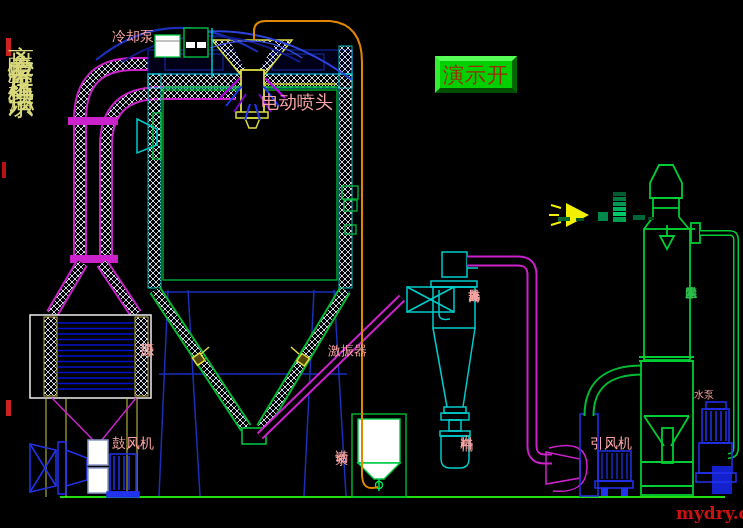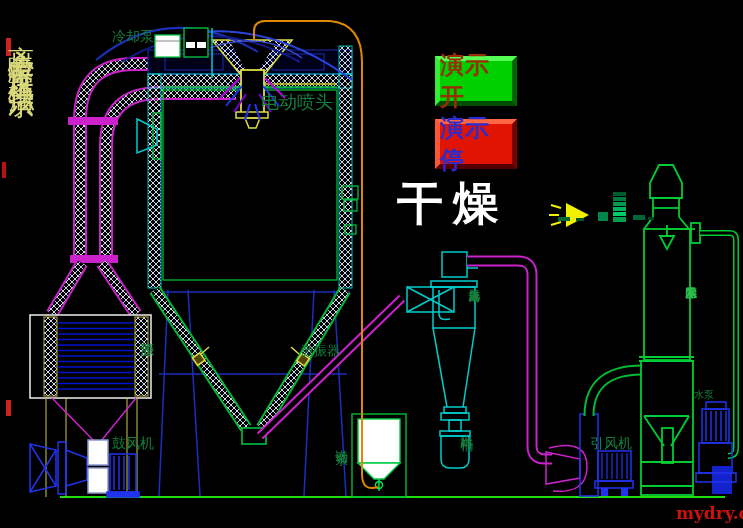--- a/index.html
+++ b/index.html
@@ -1,30 +1,30 @@
 <!DOCTYPE html>
 <html><head>
 <meta charset="utf-8">
 <style>
   html,body{margin:0;padding:0;background:#000;}
   #stage{position:relative;width:743px;height:528px;background:#000;overflow:hidden;
          font-family:"DejaVu Sans",sans-serif;}
   #diagram{position:absolute;left:0;top:0;}
-  .lbl{position:absolute;color:#15803d;font-size:13px;line-height:1.1;white-space:nowrap;
+  .lbl{position:absolute;color:#fca5a5;font-size:13px;line-height:1.1;white-space:nowrap;
        font-family:Liberation Sans, sans-serif;}
   .vert{writing-mode:vertical-rl;text-orientation:upright;letter-spacing:2px;}
   .title{left:7px;top:24px;font-size:26px;color:#d9d97b;letter-spacing:5px;
          writing-mode:vertical-rl;text-orientation:upright;font-family:"DejaVu Serif",serif;}
   .drying{left:397px;top:178px;font-size:46px;font-weight:bold;color:#ffffff;
           letter-spacing:10px;font-family:"DejaVu Serif",serif;}
   .watermark{left:676px;top:504px;font-size:17px;font-weight:bold;color:#cc1111;
              font-family:"DejaVu Serif",serif;}
-  .btn{position:absolute;left:435px;width:82px;height:50px;box-sizing:border-box;
+  .btn{position:absolute;left:435px;width:82px;height:37px;box-sizing:border-box;
        display:flex;align-items:center;justify-content:center;cursor:pointer;
-       font-family:"DejaVu Serif",serif;font-size:24px;font-weight:bold;letter-spacing:1px;
+       font-family:"DejaVu Serif",serif;font-size:21px;font-weight:normal;letter-spacing:1px;
        border:5px solid;}
   .btn-start{top:56px;background:#00cf00;color:#9b2b00;
              border-color:#55ff55 #006600 #004d00 #33ee33;}
   .btn-stop{top:119px;background:#e01400;color:#2b2bd0;
             border-color:#ff6644 #770000 #550000 #ff5533;}
 </style>
 </head>
 <body>
 
 <div id="stage">
@@ -310,28 +310,26 @@
       <rect x="633" y="215" width="12" height="5" fill="#00663a"></rect>
       <rect x="648" y="217" width="6" height="3" fill="#004422"></rect>
     </g>
   </svg>
 
   <div class="lbl title">离心喷雾干燥机模拟演示</div>
 
   <div class="lbl" style="left:112px;top:29px;font-size:14px">冷却泵</div>
   <div class="lbl" style="left:261px;top:93px;font-size:18px">电动喷头</div>
   <div class="lbl vert" style="left:139px;top:330px;font-size:14px">热源</div>
-  <div class="lbl" style="left:301px;top:344px;font-size:13px">激振器</div>
+  <div class="lbl" style="left:328px;top:344px;font-size:13px">激振器</div>
   <div class="lbl" style="left:112px;top:436px;font-size:14px">鼓风机</div>
   <div class="lbl vert" style="left:334px;top:439px;font-size:13px">诺动泵</div>
   <div class="lbl vert" style="left:459px;top:424px;font-size:13px">出料桶</div>
   <div class="lbl vert" style="left:467px;top:280px;font-size:12px;letter-spacing:0">旋风分离器</div>
   <div class="lbl" style="left:590px;top:436px;font-size:14px">引风机</div>
   <div class="lbl vert" style="left:684px;top:277px;font-size:12px;letter-spacing:0;color:#2fc24f">水膜除尘器</div>
   <div class="lbl" style="left:694px;top:389px;font-size:10px">水泵</div>
 
-  <div class="lbl drying">干燥</div>
   <div class="lbl watermark">mydry.cn</div>
 
   <div class="btn btn-start">演示开</div>
-  <div class="btn btn-stop">演示停</div>
 
 </div>
 
 </body></html>

